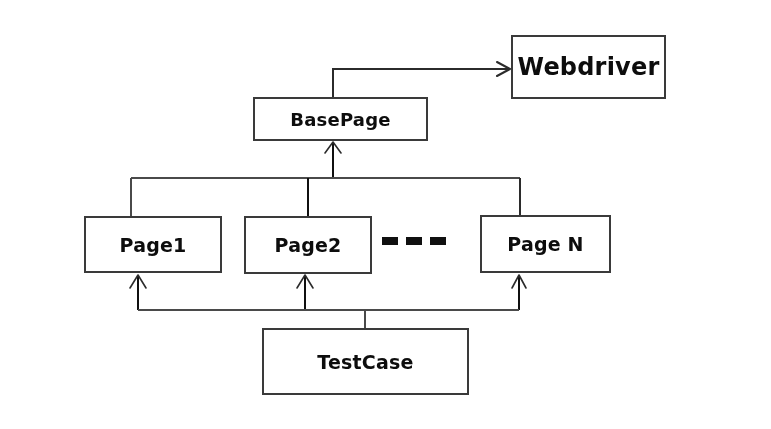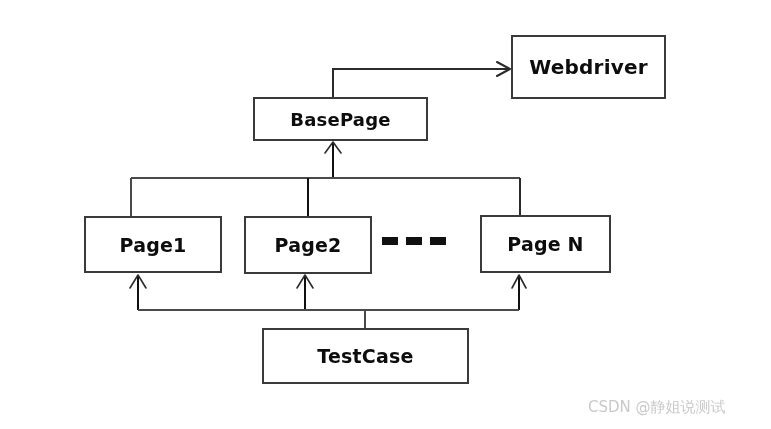--- a/index.html
+++ b/index.html
@@ -34,30 +34,30 @@
     justify-content: center;
   }
   .node-label {
     font-family: "DejaVu Sans", "Liberation Sans", sans-serif;
     font-weight: bold;
     color: #0d0d0d;
     letter-spacing: 0.2px;
     white-space: nowrap;
   }
   #node-webdriver { left: 511px; top: 35px; width: 155px; height: 64px; }
-  #node-webdriver .node-label { font-size: 20px; }
+  #node-webdriver .node-label { font-size: 24px; }
   #node-basepage { left: 253px; top: 97px; width: 175px; height: 44px; align-items: center; }
   #node-basepage .node-label { font-size: 18px; }
   #node-page1 { left: 84px; top: 216px; width: 138px; height: 57px; }
   #node-page1 .node-label { font-size: 19px; }
   #node-page2 { left: 244px; top: 216px; width: 128px; height: 58px; }
   #node-page2 .node-label { font-size: 19px; }
   #node-pagen { left: 480px; top: 215px; width: 131px; height: 58px; }
   #node-pagen .node-label { font-size: 19px; }
-  #node-testcase { left: 262px; top: 328px; width: 207px; height: 56px; }
+  #node-testcase { left: 262px; top: 328px; width: 207px; height: 67px; }
   #node-testcase .node-label { font-size: 19px; }
 
   .ellipsis-dashes {
     position: absolute;
     left: 382px;
     top: 236px;
     width: 64px;
     height: 10px;
     display: flex;
     justify-content: space-between;
@@ -148,15 +148,14 @@
   </div>
 
   <div class="node-box" id="node-pagen">
     <span class="node-label">Page N</span>
   </div>
 
   <div class="node-box" id="node-testcase">
     <span class="node-label">TestCase</span>
   </div>
 
-  <div id="watermark">CSDN @静姐说测试</div>
 
 </div>
 
 </body></html>

